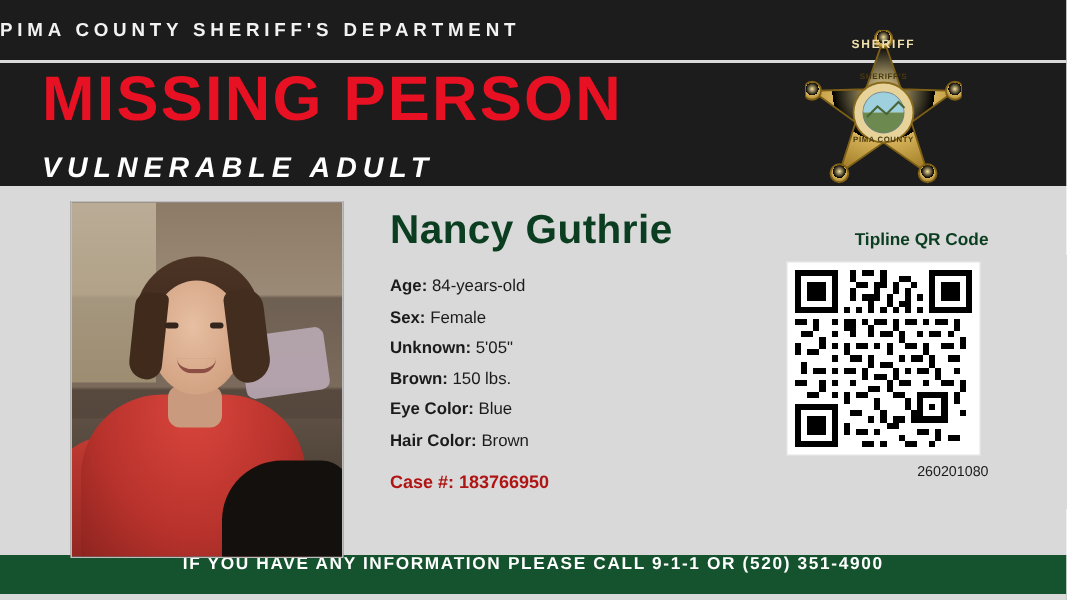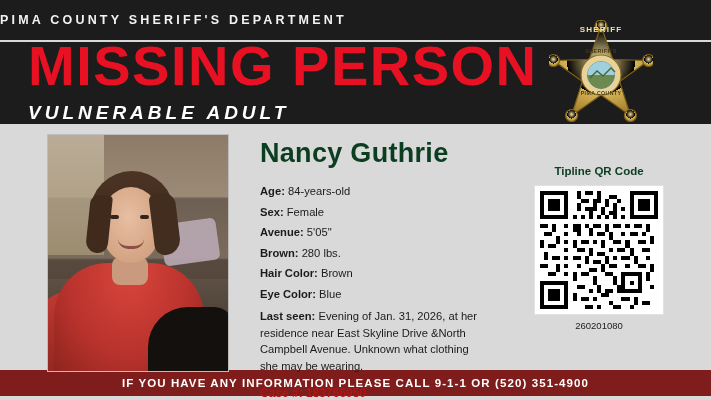--- a/index.html
+++ b/index.html
@@ -38,40 +38,40 @@
     background: #1c1c1c;
     height: 84px;
     position: relative;
     display: flex;
     flex-direction: column;
     justify-content: center;
     padding-left: 28px;
     border-top: 2px solid #d9d9d9;
   }
   .missing-title {
-    font-size: 56px;
+    font-size: 42px;
     font-weight: bold;
     color: #e81123;
     letter-spacing: 1.5px;
     line-height: 48px;
     font-family: "Liberation Sans", sans-serif;
   }
   .subtitle {
     font-size: 19px;
     font-style: italic;
     font-weight: bold;
     color: #ffffff;
     letter-spacing: 4px;
     margin-top: 12px;
   }
 
   
   .badge-wrap {
     position: absolute;
-    right: 58px;
+    right: 70px;
     top: -22px;
     width: 104px;
     height: 108px;
   }
   .badge-wrap svg { display: block; }
 
   
   .body-area {
     flex: 1;
     position: relative;
@@ -186,25 +186,24 @@
   .case {
     margin-top: 12px;
     font-size: 12px;
     font-weight: bold;
     color: #b01515;
   }
 
   
   .qr-col {
     position: absolute;
-    right: 42px;
+    right: 52px;
     top: 30px;
     width: 140px;
-    text-align: center;
-    margin-top: 11px;
+    text-align: right;
   }
   .qr-title {
     font-size: 11.5px;
     font-weight: bold;
     color: #0b3d20;
     margin-bottom: 8px;
   }
   .qr-box {
     width: 130px; height: 130px;
     margin: 0 auto;
@@ -214,24 +213,24 @@
   }
   .qr-box svg { display:block; width:100%; height:100%; }
   .qr-caption {
     margin-top: 5px;
     font-size: 9.5px;
     color: #1b1b1b;
   }
 
   
   .footer {
-    background: #7f1d1d;
+    background: #14532d;
     height: 30px;
     display: flex;
-    align-items: center;
+    align-items: flex-start;
     justify-content: center;
     border-bottom: 4px solid #d9d9d9;
   }
   .footer .ftext {
     font-size: 11.5px;
     font-weight: bold;
     color: #ffffff;
     letter-spacing: 1.1px;
   }
 </style>
@@ -306,40 +305,36 @@
 
       <div class="field">
         <span class="flabel">Age:</span>
         <span>84-years-old</span>
       </div>
       <div class="field">
         <span class="flabel">Sex:</span>
         <span>Female</span>
       </div>
       <div class="field">
-        <span class="flabel">Avenue:</span>
+        <span class="flabel">Unknown:</span>
         <span>5'05"</span>
       </div>
       <div class="field">
         <span class="flabel">Brown:</span>
-        <span>280 lbs.</span>
+        <span>150 lbs.</span>
+      </div>
+      <div class="field">
+        <span class="flabel">Eye Color:</span>
+        <span>Blue</span>
       </div>
       <div class="field">
         <span class="flabel">Hair Color:</span>
         <span>Brown</span>
       </div>
-      <div class="field">
-        <span class="flabel">Eye Color:</span>
-        <span>Blue</span>
-      </div>
-
-      <div class="lastseen">
-        <span class="flabel">Last seen:</span>
-        <span>Evening of Jan. 31, 2026, at her residence near East Skyline Drive &amp;North Campbell Avenue. Unknown what clothing she may be wearing.</span>
-      </div>
+
 
       <div class="case">Case #: 183766950</div>
     </div>
 
     <div class="qr-col">
       <div class="qr-title">Tipline QR Code</div>
       <div class="qr-box">
         <svg viewBox="0 0 29 29" shape-rendering="crispEdges" xmlns="http://www.w3.org/2000/svg">
           <rect width="29" height="29" fill="#ffffff"></rect>
           <g fill="#000000">

